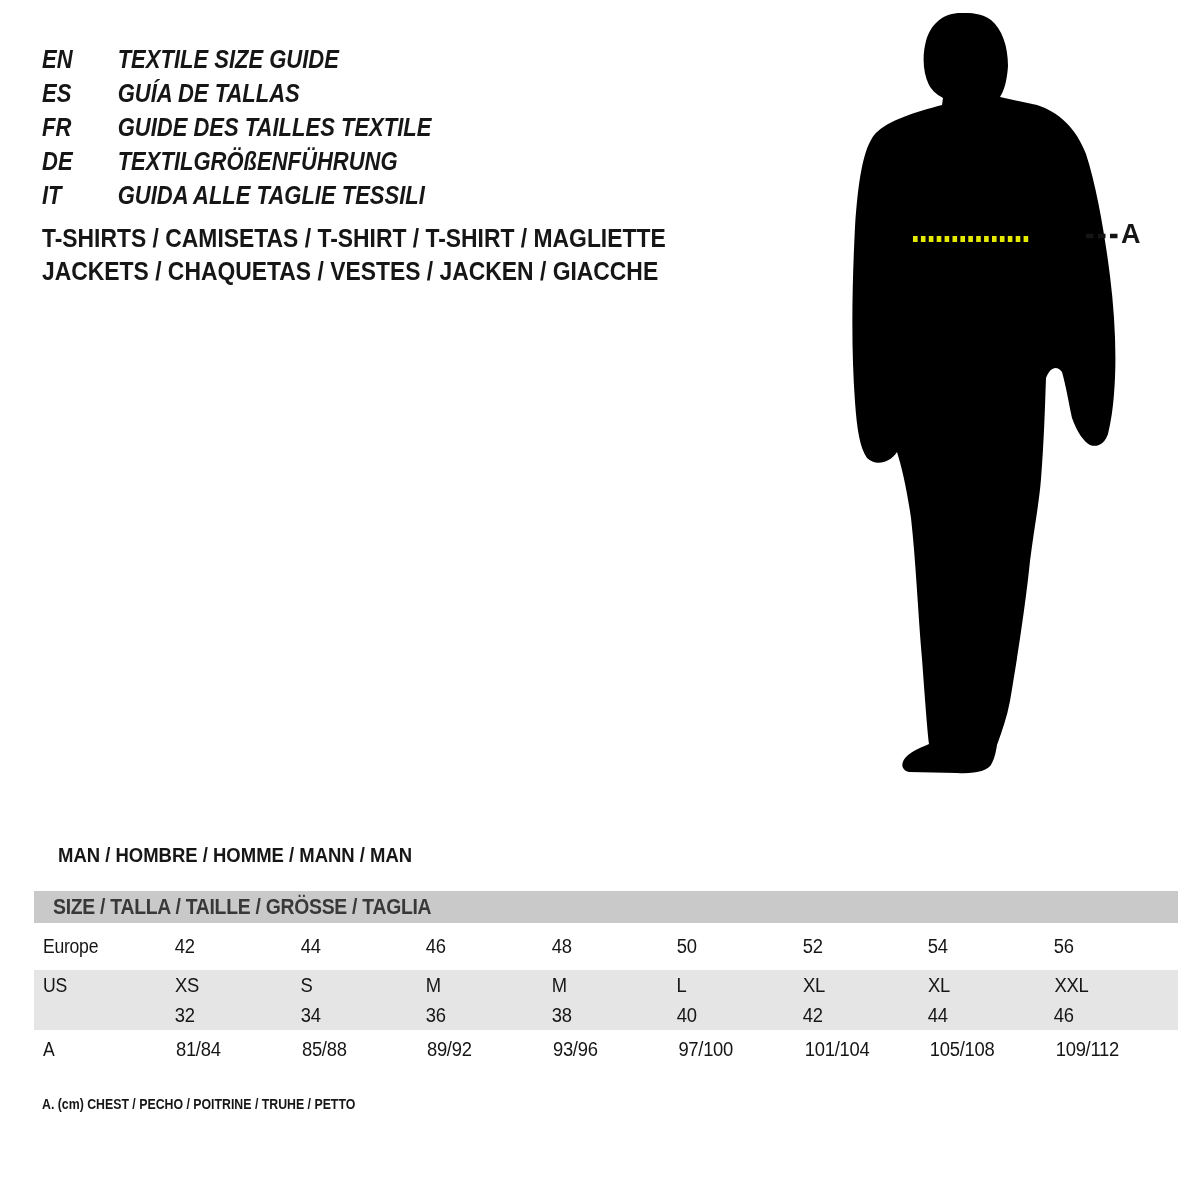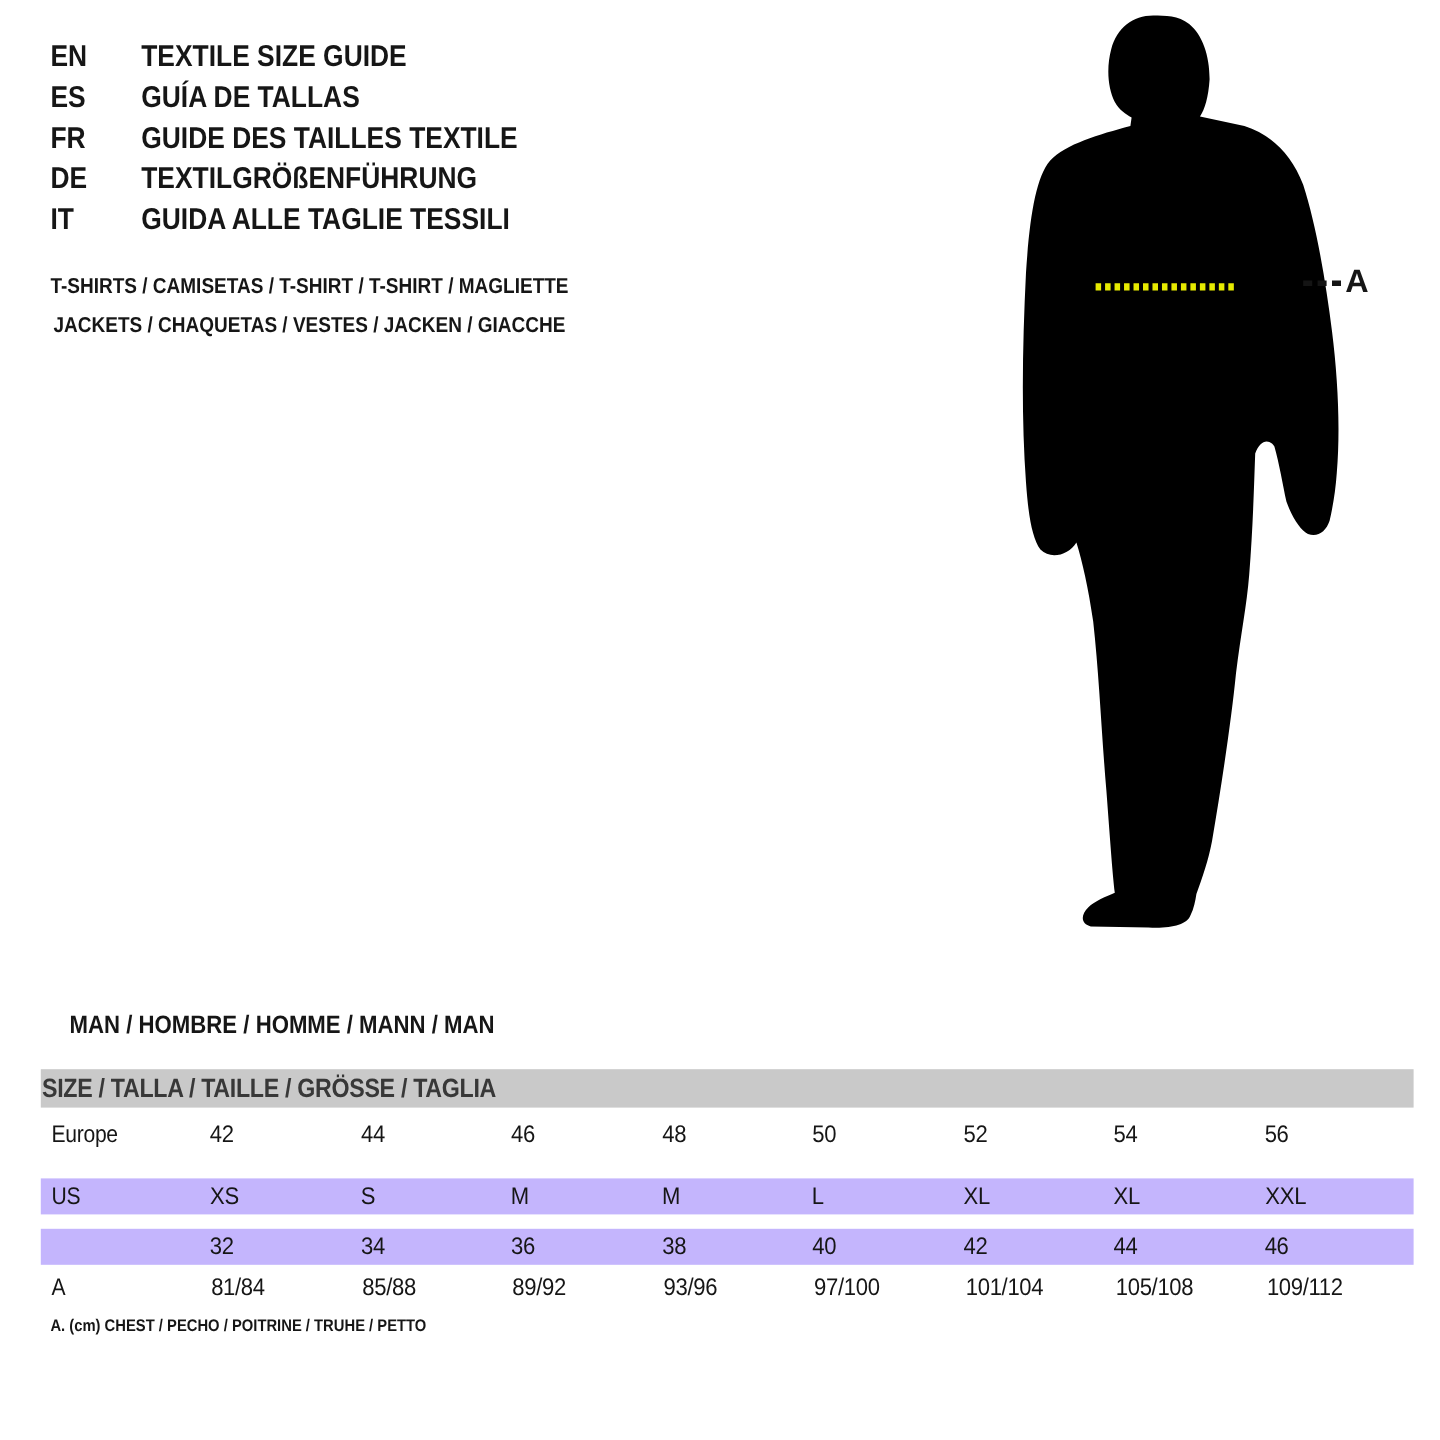--- a/index.html
+++ b/index.html
@@ -8,44 +8,44 @@
     background: #ffffff;
     position: relative;
     overflow: hidden;
     font-family: "Liberation Sans", sans-serif;
     color: #161616;
   }
   .cond { display: inline-block; white-space: nowrap; transform: scaleX(0.88); transform-origin: 0 50%; }
   .cond-c { display: inline-block; white-space: nowrap; transform: scaleX(0.92); }
 
   
-  .lang-block { position: absolute; left: 42px; top: 30px; }
+  .lang-block { position: absolute; left: 42px; top: 42px; font-style: italic; }
   .lang-row { display: flex; height: 34px; line-height: 34px; font-size: 25px; font-weight: bold; transform: scaleX(0.88); transform-origin: 0 50%; }
   .lang-code { width: 86px; }
   .lang-label { white-space: nowrap; }
 
   
-  .category-block { position: absolute; left: 42px; top: 222px; font-size: 18px; font-weight: bold; line-height: 33px; text-align: center; }
+  .category-block { position: absolute; left: 42px; top: 222px; font-size: 26px; font-weight: bold; line-height: 33px; }
   .category-line { display: block; }
 
   
   .figure-svg { position: absolute; left: 840px; top: 0; width: 320px; height: 790px; }
   .measure-label { position: absolute; left: 1121px; top: 219px; font-size: 27px; font-weight: bold; line-height: 30px; }
 
   
   .section-title { position: absolute; left: 42px; top: 843px; font-size: 21px; font-weight: bold; line-height: 24px; margin-left: 16px; }
 
   
   .size-table { position: absolute; left: 34px; top: 891px; width: 1144px; font-size: 20px; letter-spacing: -0.3px; }
-  .t-header { height: 32px; line-height: 32px; background: #c9c9c9; padding-left: 1px; font-size: 22px; font-weight: bold; color: #383838; }
+  .t-header { height: 32px; line-height: 32px; background: #c9c9c9; padding-left: 19px; font-size: 22px; font-weight: bold; color: #383838; }
   .t-row { display: grid; grid-template-columns: 140px repeat(8, 1fr); align-items: center; }
   .row-h34 { height: 47px; }
   .row-h30 { height: 30px; }
   .row-h39 { height: 39px; }
-  .row-shaded { background: #c4b5fd; margin-top: 12px; }
+  .row-shaded { background: #e5e5e5; }
   .t-label { padding-left: 9px; text-align: left; }
   .t-cell { text-align: left; }
 
   
   .footnote { position: absolute; left: 42px; top: 1092px; font-size: 14px; font-weight: bold; line-height: 24px; }
 </style>
 </head>
 <body>
 
 <div class="lang-block">

